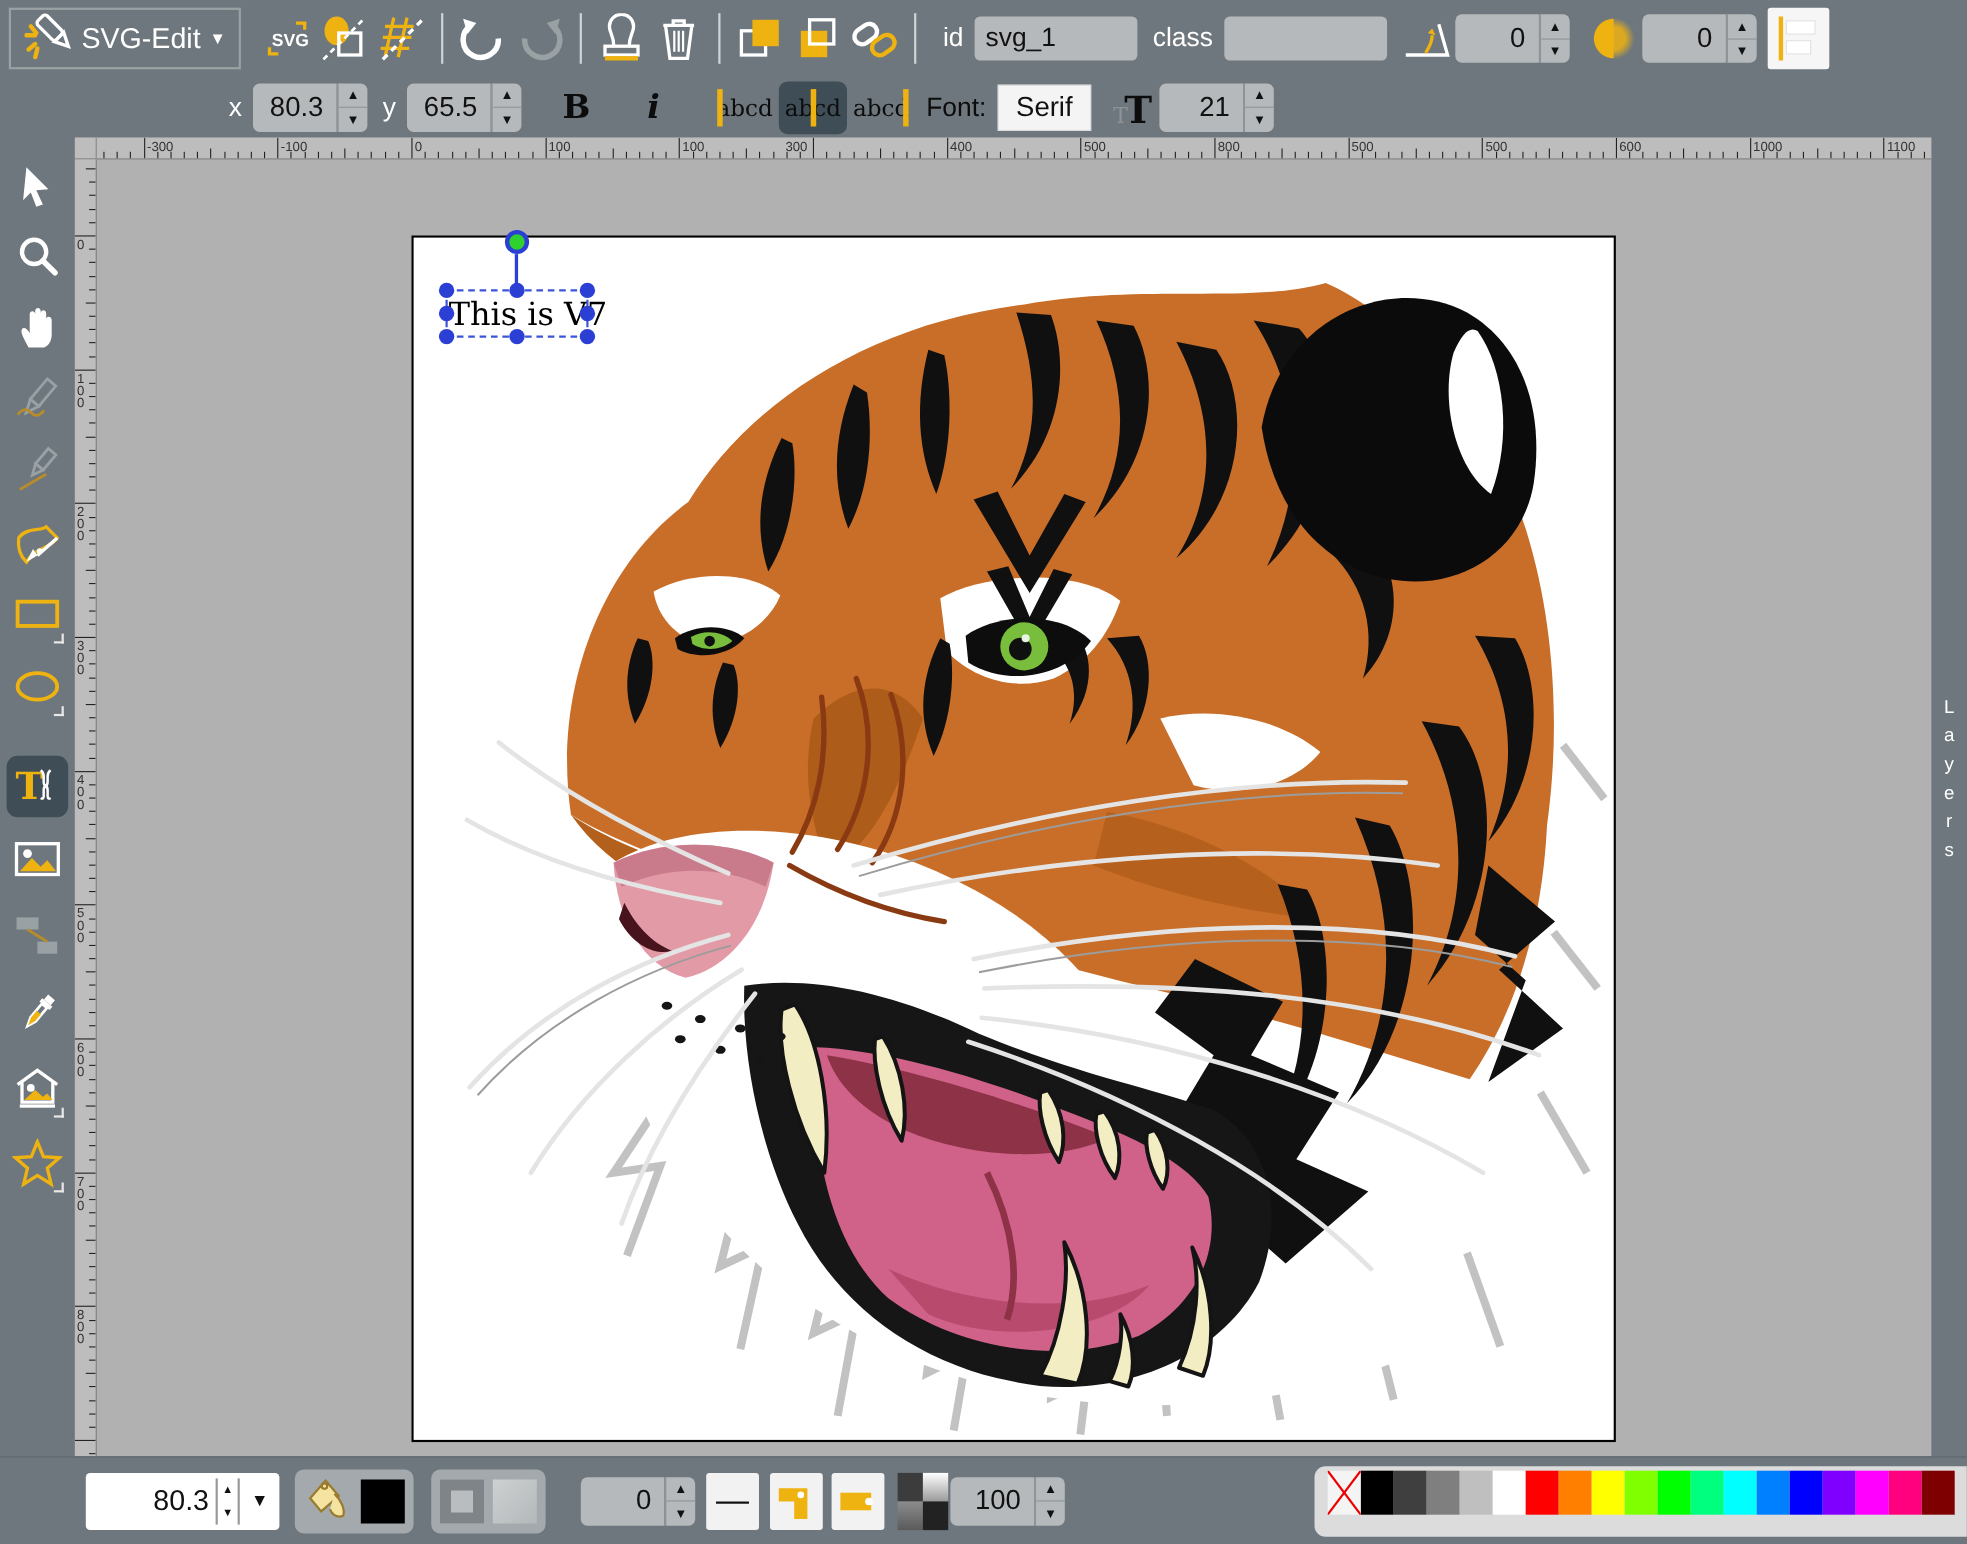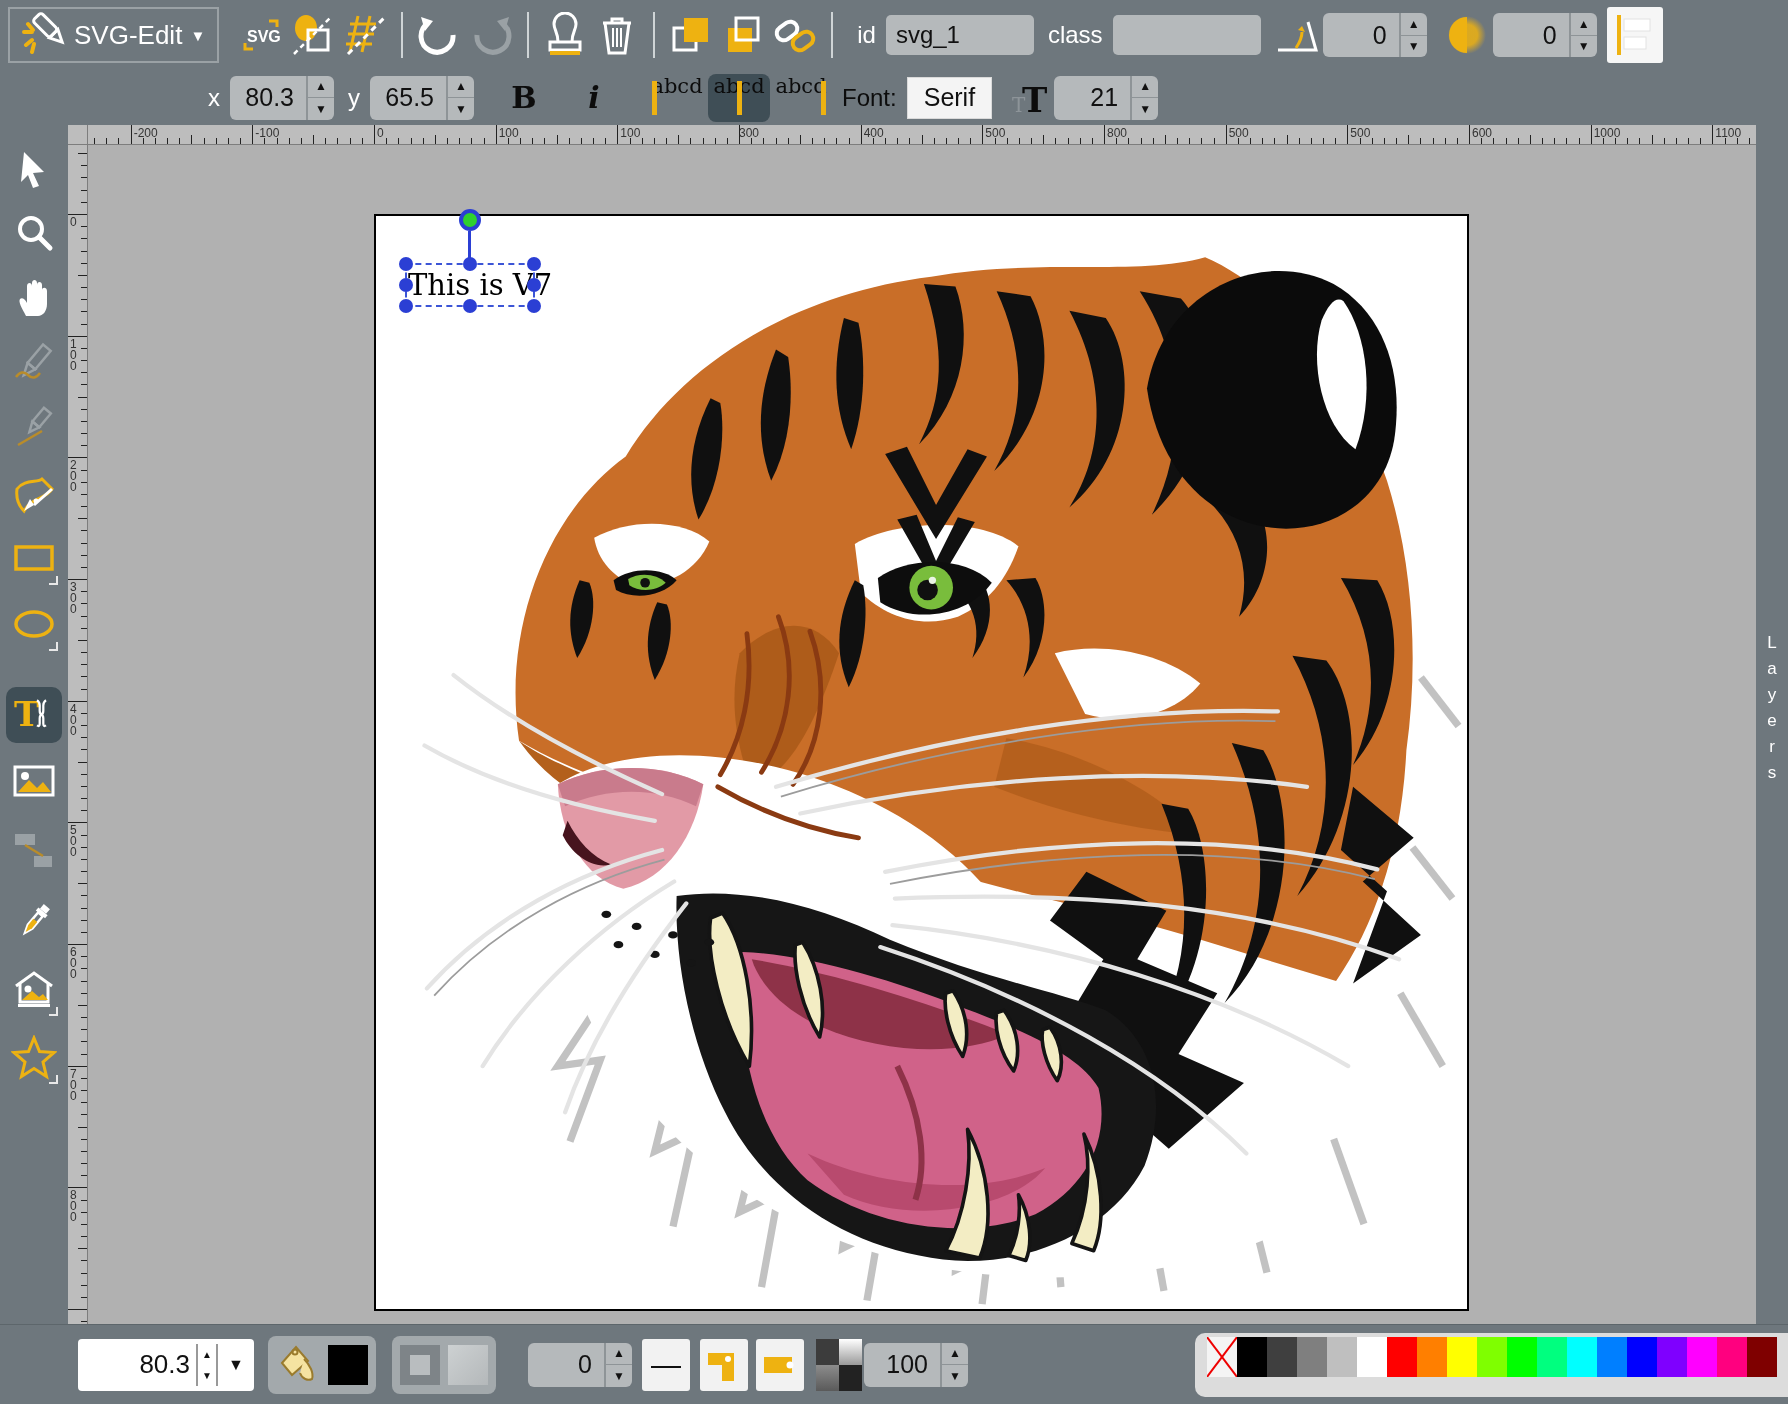--- a/index.html
+++ b/index.html
@@ -26,21 +26,21 @@
           border-radius:0 6px 6px 0; display:flex; flex-direction:column; }
   .spin .btns div { flex:1; display:flex; align-items:center; justify-content:center;
           font-size:12px; color:#111; cursor:pointer; }
   .spin .btns div:first-child { border-bottom:1px solid #8e9497; }
 
   
   .tb2 { position:absolute; left:0; top:70px; width:1788px; height:55px; background:#6e777d;
          display:flex; align-items:center; }
   .glyph-btn { color:#0c0c0c; font-family:"DejaVu Serif",serif; font-size:30px; width:48px;
          height:48px; display:flex; align-items:center; justify-content:center; cursor:pointer;}
-  .align-btn { position:relative; height:48px; width:62px; display:flex; 
+  .align-btn { position:relative; height:48px; width:62px; display:flex; align-items:center;
          justify-content:center; font-family:"DejaVu Serif",serif; font-size:21px; color:#0c0c0c;
          cursor:pointer; border-radius:8px; }
   .align-btn .bar { position:absolute; top:7px; bottom:7px; width:5px; background:#eeb211; }
   .align-btn.left .bar { left:6px; }
   .align-btn.center .bar { left:50%; margin-left:-2px; }
   .align-btn.right .bar { right:6px; }
   .align-btn.sel { background:#3f4e56; }
   .white-btn { background:#f4f4f4; border:1px solid #dadada; color:#111; font-size:25px;
          height:42px; padding:0 16px; display:flex; align-items:center; cursor:pointer; }
 
@@ -564,26 +564,26 @@
           <div class="tick t10" style="left: 1551.37px;"></div>
           <div class="tick t50" style="left: 1563.54px;"></div>
           <div class="tick t10" style="left: 1575.7px;"></div>
           <div class="tick t10" style="left: 1587.87px;"></div>
           <div class="tick t10" style="left: 1600.04px;"></div>
           <div class="tick t10" style="left: 1612.2px;"></div>
           <div class="tick t100" style="left: 1624.37px;"></div>
           <div class="tick t10" style="left: 1636.54px;"></div>
           <div class="tick t10" style="left: 1648.7px;"></div>
           <div class="tick t10" style="left: 1660.87px;"></div>
-          <div class="rlabel" style="left: 45.66px;">-200</div>
+          <div class="rlabel" style="left: 45.66px;">-300</div>
           <div class="rlabel" style="left: 167.33px;">-100</div>
           <div class="rlabel" style="left: 289px;">0</div>
           <div class="rlabel" style="left: 410.67px;">100</div>
           <div class="rlabel" style="left: 532.34px;">100</div>
-          <div class="rlabel" style="left: 651px;">300</div>
+          <div class="rlabel" style="left: 626px;">300</div>
           <div class="rlabel" style="left: 775.68px;">400</div>
           <div class="rlabel" style="left: 897.35px;">500</div>
           <div class="rlabel" style="left: 1019.02px;">800</div>
           <div class="rlabel" style="left: 1140.69px;">500</div>
           <div class="rlabel" style="left: 1262.36px;">500</div>
           <div class="rlabel" style="left: 1384.03px;">600</div>
           <div class="rlabel" style="left: 1505.7px;">1000</div>
           <div class="rlabel" style="left: 1627.37px;">1100</div>
         </div>
       <div class="vruler">

